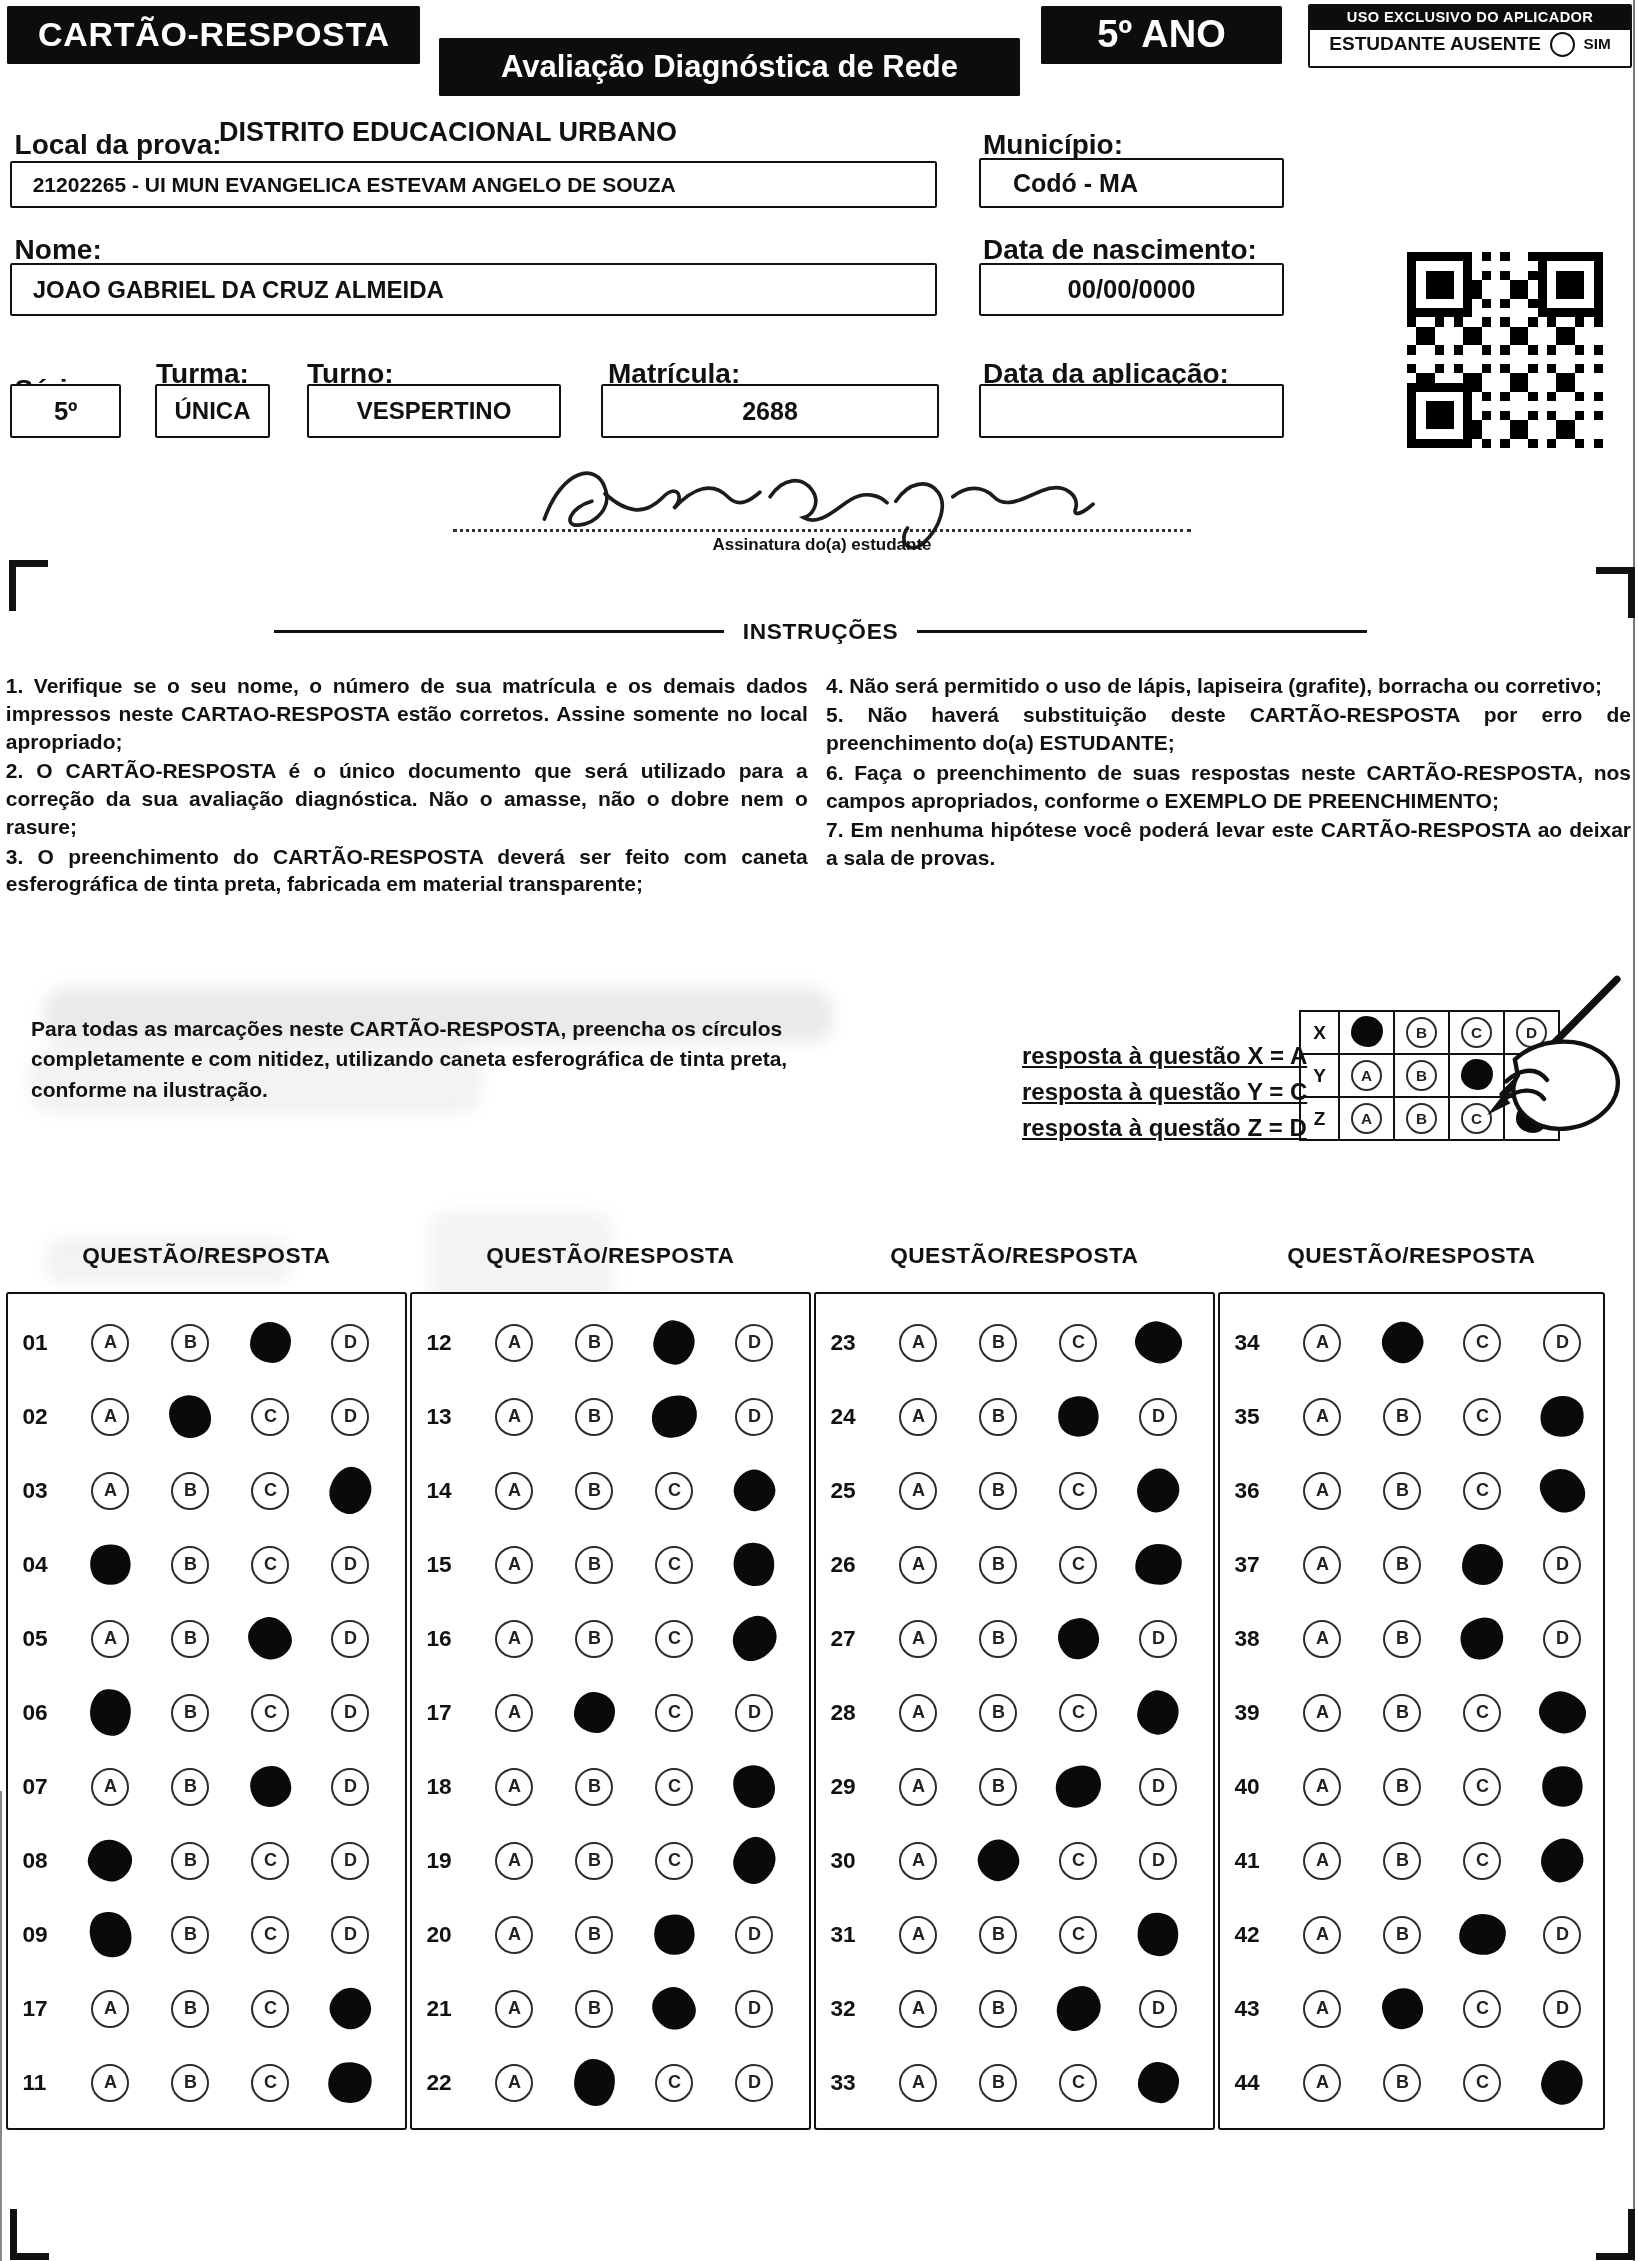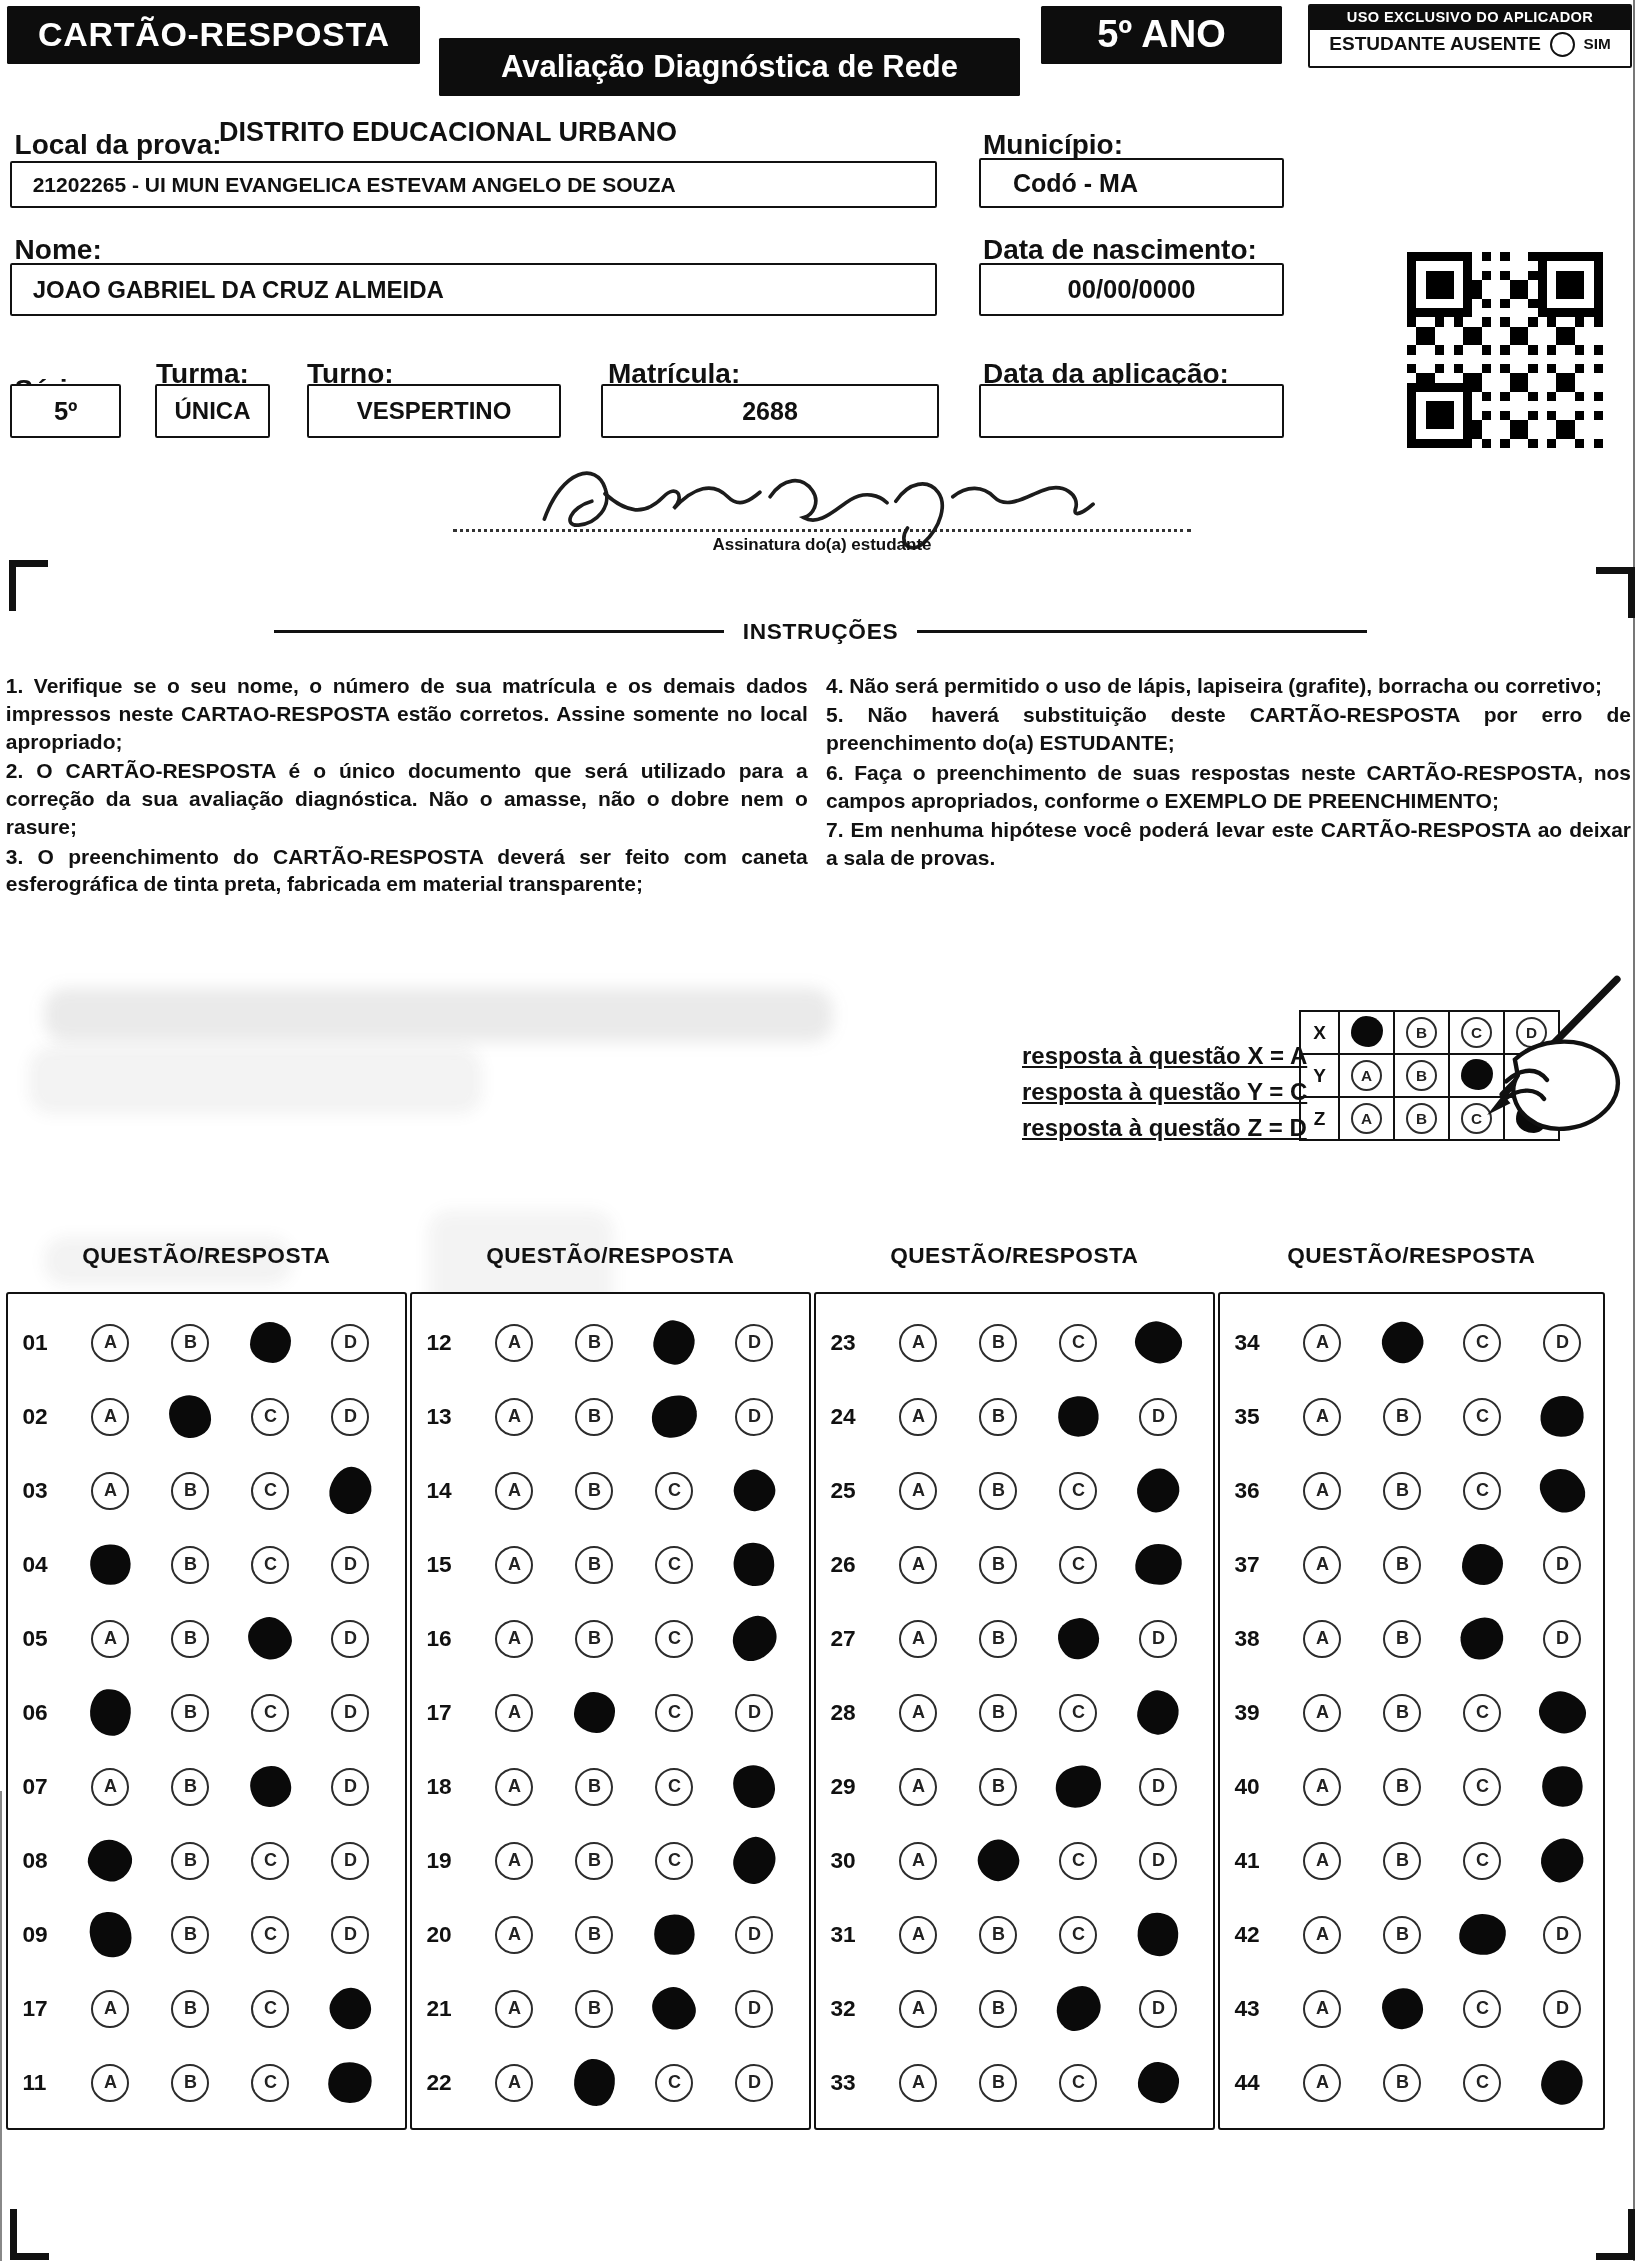--- a/index.html
+++ b/index.html
@@ -623,20 +623,21 @@
       <p>2. O CARTÃO-RESPOSTA é o único documento que será utilizado para a correção da sua avaliação diagnóstica. Não o amasse, não o dobre nem o rasure;</p>
       <p>3. O preenchimento do CARTÃO-RESPOSTA deverá ser feito com caneta esferográfica de tinta preta, fabricada em material transparente;</p>
     </div>
   <div class="instr-col instr-right">
       <p>4. Não será permitido o uso de lápis, lapiseira (grafite), borracha ou corretivo;</p>
       <p>5. Não haverá substituição deste CARTÃO-RESPOSTA por erro de preenchimento do(a) ESTUDANTE;</p>
       <p>6. Faça o preenchimento de suas respostas neste CARTÃO-RESPOSTA, nos campos apropriados, conforme o EXEMPLO DE PREENCHIMENTO;</p>
       <p>7. Em nenhuma hipótese você poderá levar este CARTÃO-RESPOSTA ao deixar a sala de provas.</p>
     </div>
 
+  <p class="fill-note">Para todas as marcações neste CARTÃO-RESPOSTA, preencha os círculos completamente e com nitidez, utilizando caneta esferográfica de tinta preta, conforme na ilustração.</p>
 
   <div class="ex-lines">
       <div>resposta à questão X = A</div>
       <div>resposta à questão Y = C</div>
       <div>resposta à questão Z = D</div>
     </div>
 
   <table class="example-grid">
       <tbody>
         <tr>

